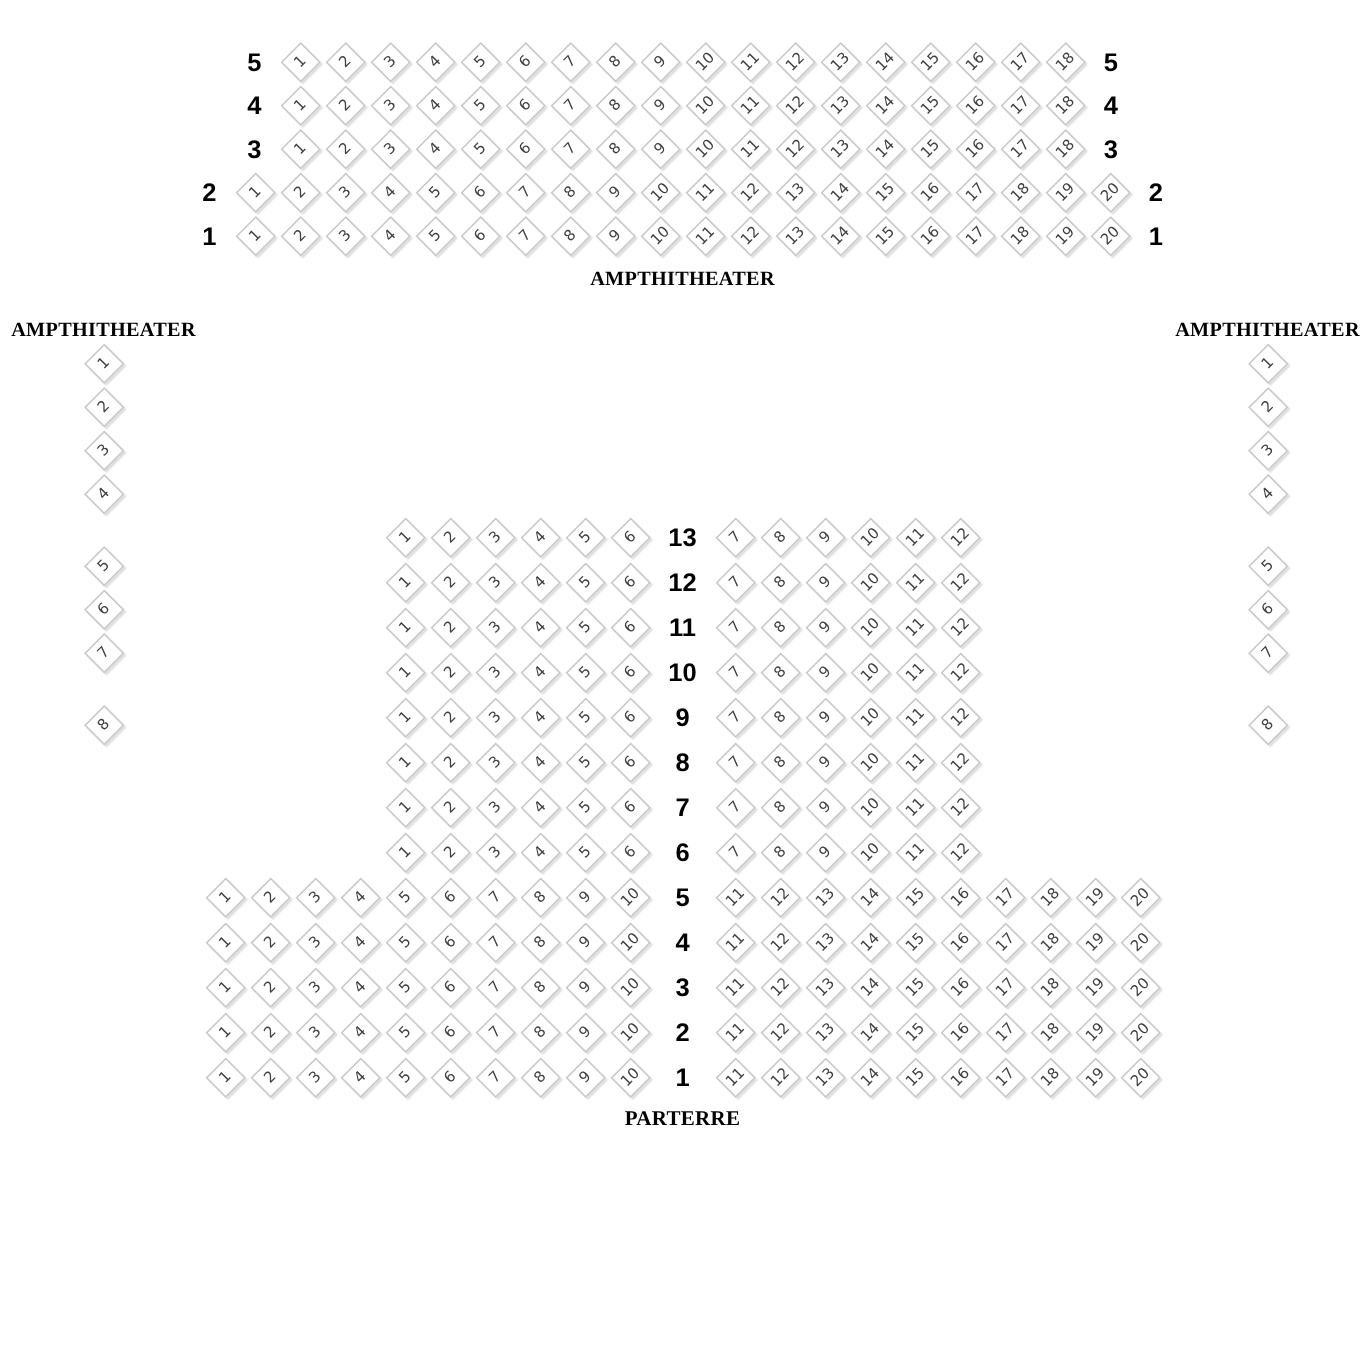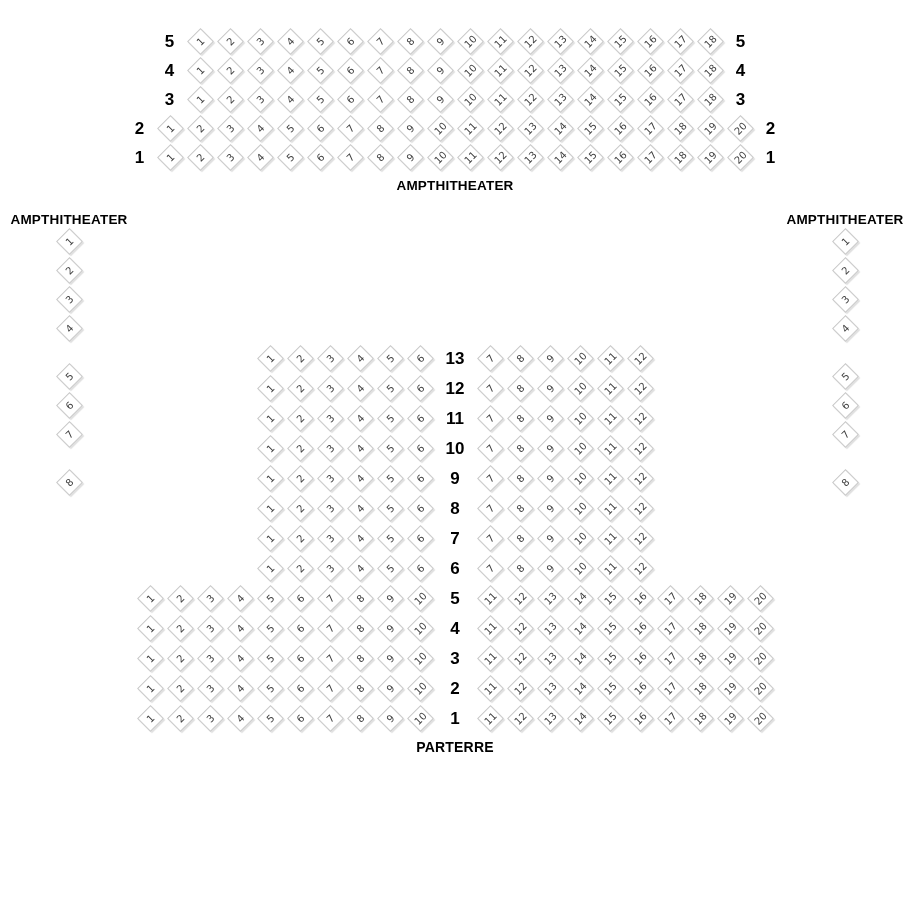--- a/index.html
+++ b/index.html
@@ -10,20 +10,21 @@
     background: var(--background, #ffffff);
     font-family: "Liberation Sans", sans-serif;
     overflow: hidden;
   }
   .section-label {
     font-weight: bold;
     font-size: 13.5px;
     letter-spacing: 0.2px;
     color: var(--label, #000);
     white-space: nowrap;
+    font-family: Liberation Serif, serif;
   }
   .row-label {
     font-weight: bold;
     font-size: 17px;
     color: var(--label, #000);
     width: 18px;
     text-align: center;
     line-height: 27px;
     flex: 0 0 18px;
   }

